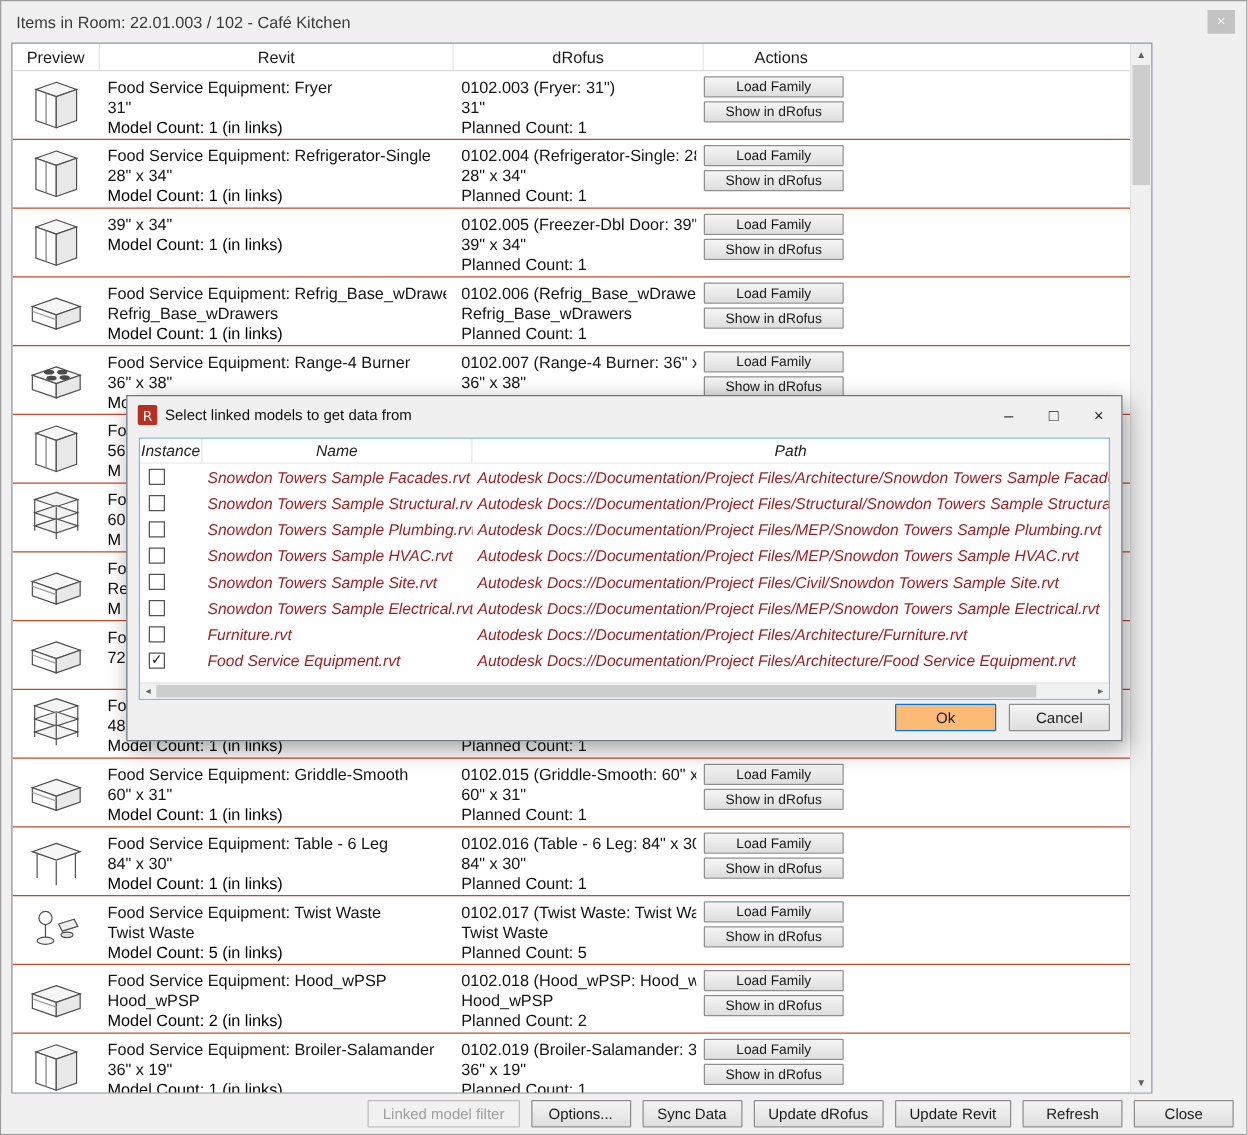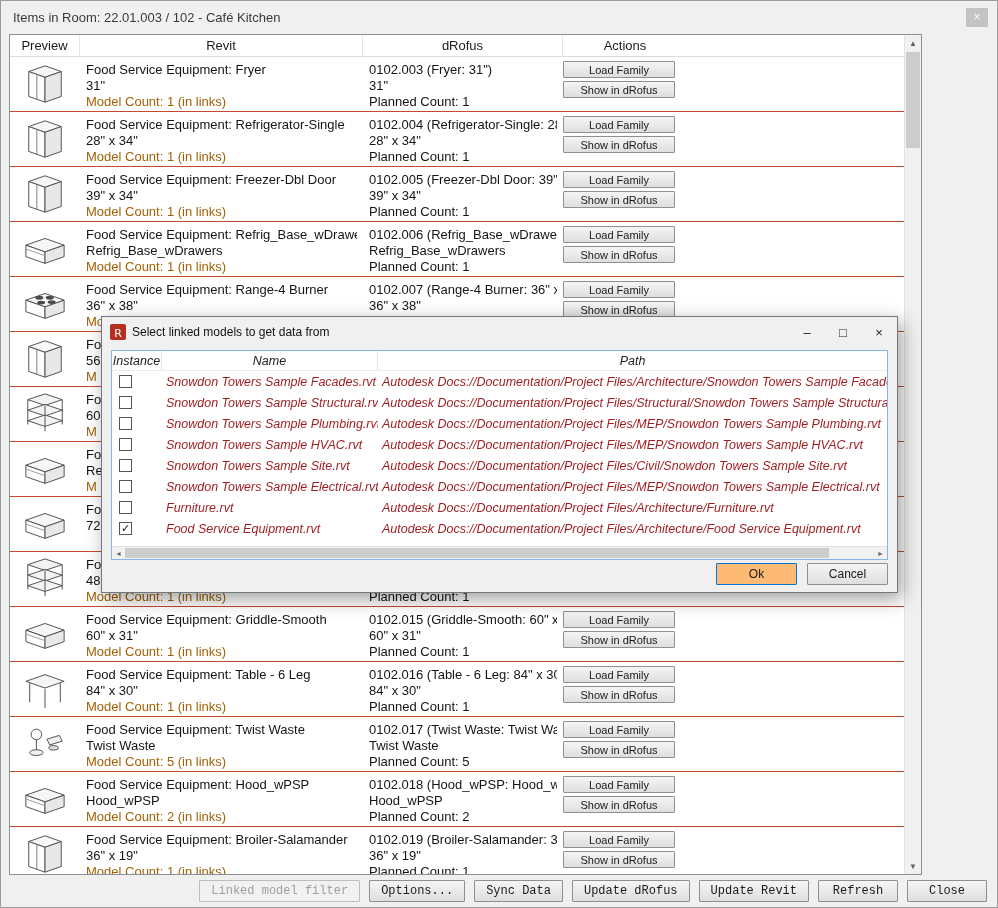--- a/index.html
+++ b/index.html
@@ -37,21 +37,21 @@
 
   .tbody{ margin-right:17px; }
   .trow{
     display:grid; grid-template-columns:70px 283px 200px 124px auto;
     height:55px; border-bottom:1px solid var(--divider,#c34a2d);
   }
   .cell.preview{ display:flex; align-items:center; justify-content:center; }
   .picon svg{ display:block; }
   .textcol{ padding:5px 6px 0 6px; font-size:13px; color:#141414; overflow:hidden; }
   .ln{ height:16px; line-height:16px; white-space:nowrap; overflow:hidden; }
-  .ln.muted{ color:#a16207; }
+  .ln.muted{ color:#000000; }
   .cell.actions{
     display:flex; flex-direction:column; align-items:flex-start;
     padding-top:4px; gap:3px;
   }
   .btn{
     background:linear-gradient(#f5f5f5,#dedede); border:1px solid #8f8f8f;
     color:#1a1a1a; font-family:inherit; border-radius:1px; cursor:default;
   }
   .rowbtn{ width:112px; height:17px; font-size:11px; line-height:14px; padding:0; }
 
@@ -64,21 +64,21 @@
     position:absolute; left:0; right:0; height:16px; display:flex;
     align-items:center; justify-content:center; font-size:8px; color:#606060;
   }
   .sarrow.up{ top:0; }
   .sarrow.down{ bottom:0; }
   .vthumb{ position:absolute; top:17px; left:1px; right:1px; height:96px; background:#cdcdcd; }
 
   
   .footer{
     position:absolute; left:0; bottom:0; width:100%; height:32px; background:#f0f0f0;
-    display:flex; align-items:center; justify-content:flex-end; gap:9px; padding-right:10px;font-family:Liberation Mono, monospace;
+    display:flex; align-items:center; justify-content:flex-end; gap:9px; padding-right:10px;
   }
   .footbtn{ height:22px; font-size:12px; padding:0 11px; min-width:80px; }
   .footbtn:disabled{ color:#9f9f9f; background:#f1f1f1; border-color:#bdbdbd; }
 
   
   .dialog{
     position:absolute; left:100px; top:315px; width:797px; height:277px;
     background:#f0f0f0; border:1px solid #70777f;
     box-shadow:4px 6px 18px rgba(0,0,0,0.38);
   }
@@ -212,21 +212,20 @@
             <span class="picon">
               <svg width="56" height="44" viewBox="0 0 56 46">
                 <polygon points="28,4 45,10 28,16 11,10" fill="#f6f6f6" stroke="#4d4d4d"></polygon>
                 <polygon points="11,10 28,16 28,42 11,36" fill="#fdfdfd" stroke="#4d4d4d"></polygon>
                 <polygon points="45,10 28,16 28,42 45,36" fill="#e8e8e8" stroke="#4d4d4d"></polygon>
                 <line x1="19.5" y1="13" x2="19.5" y2="39" stroke="#7a7a7a"></line>
               </svg>
             </span>
           </div>
           <div class="cell textcol">
-            <div class="ln">Food Service Equipment: Freezer-Dbl Door</div>
             <div class="ln">39" x 34"</div>
             <div class="ln muted">Model Count: 1 (in links)</div>
           </div>
           <div class="cell textcol">
             <div class="ln">0102.005 (Freezer-Dbl Door: 39" x 3</div>
             <div class="ln">39" x 34"</div>
             <div class="ln">Planned Count: 1</div>
           </div>
           <div class="cell actions">
             <button class="btn rowbtn">Load Family</button>

